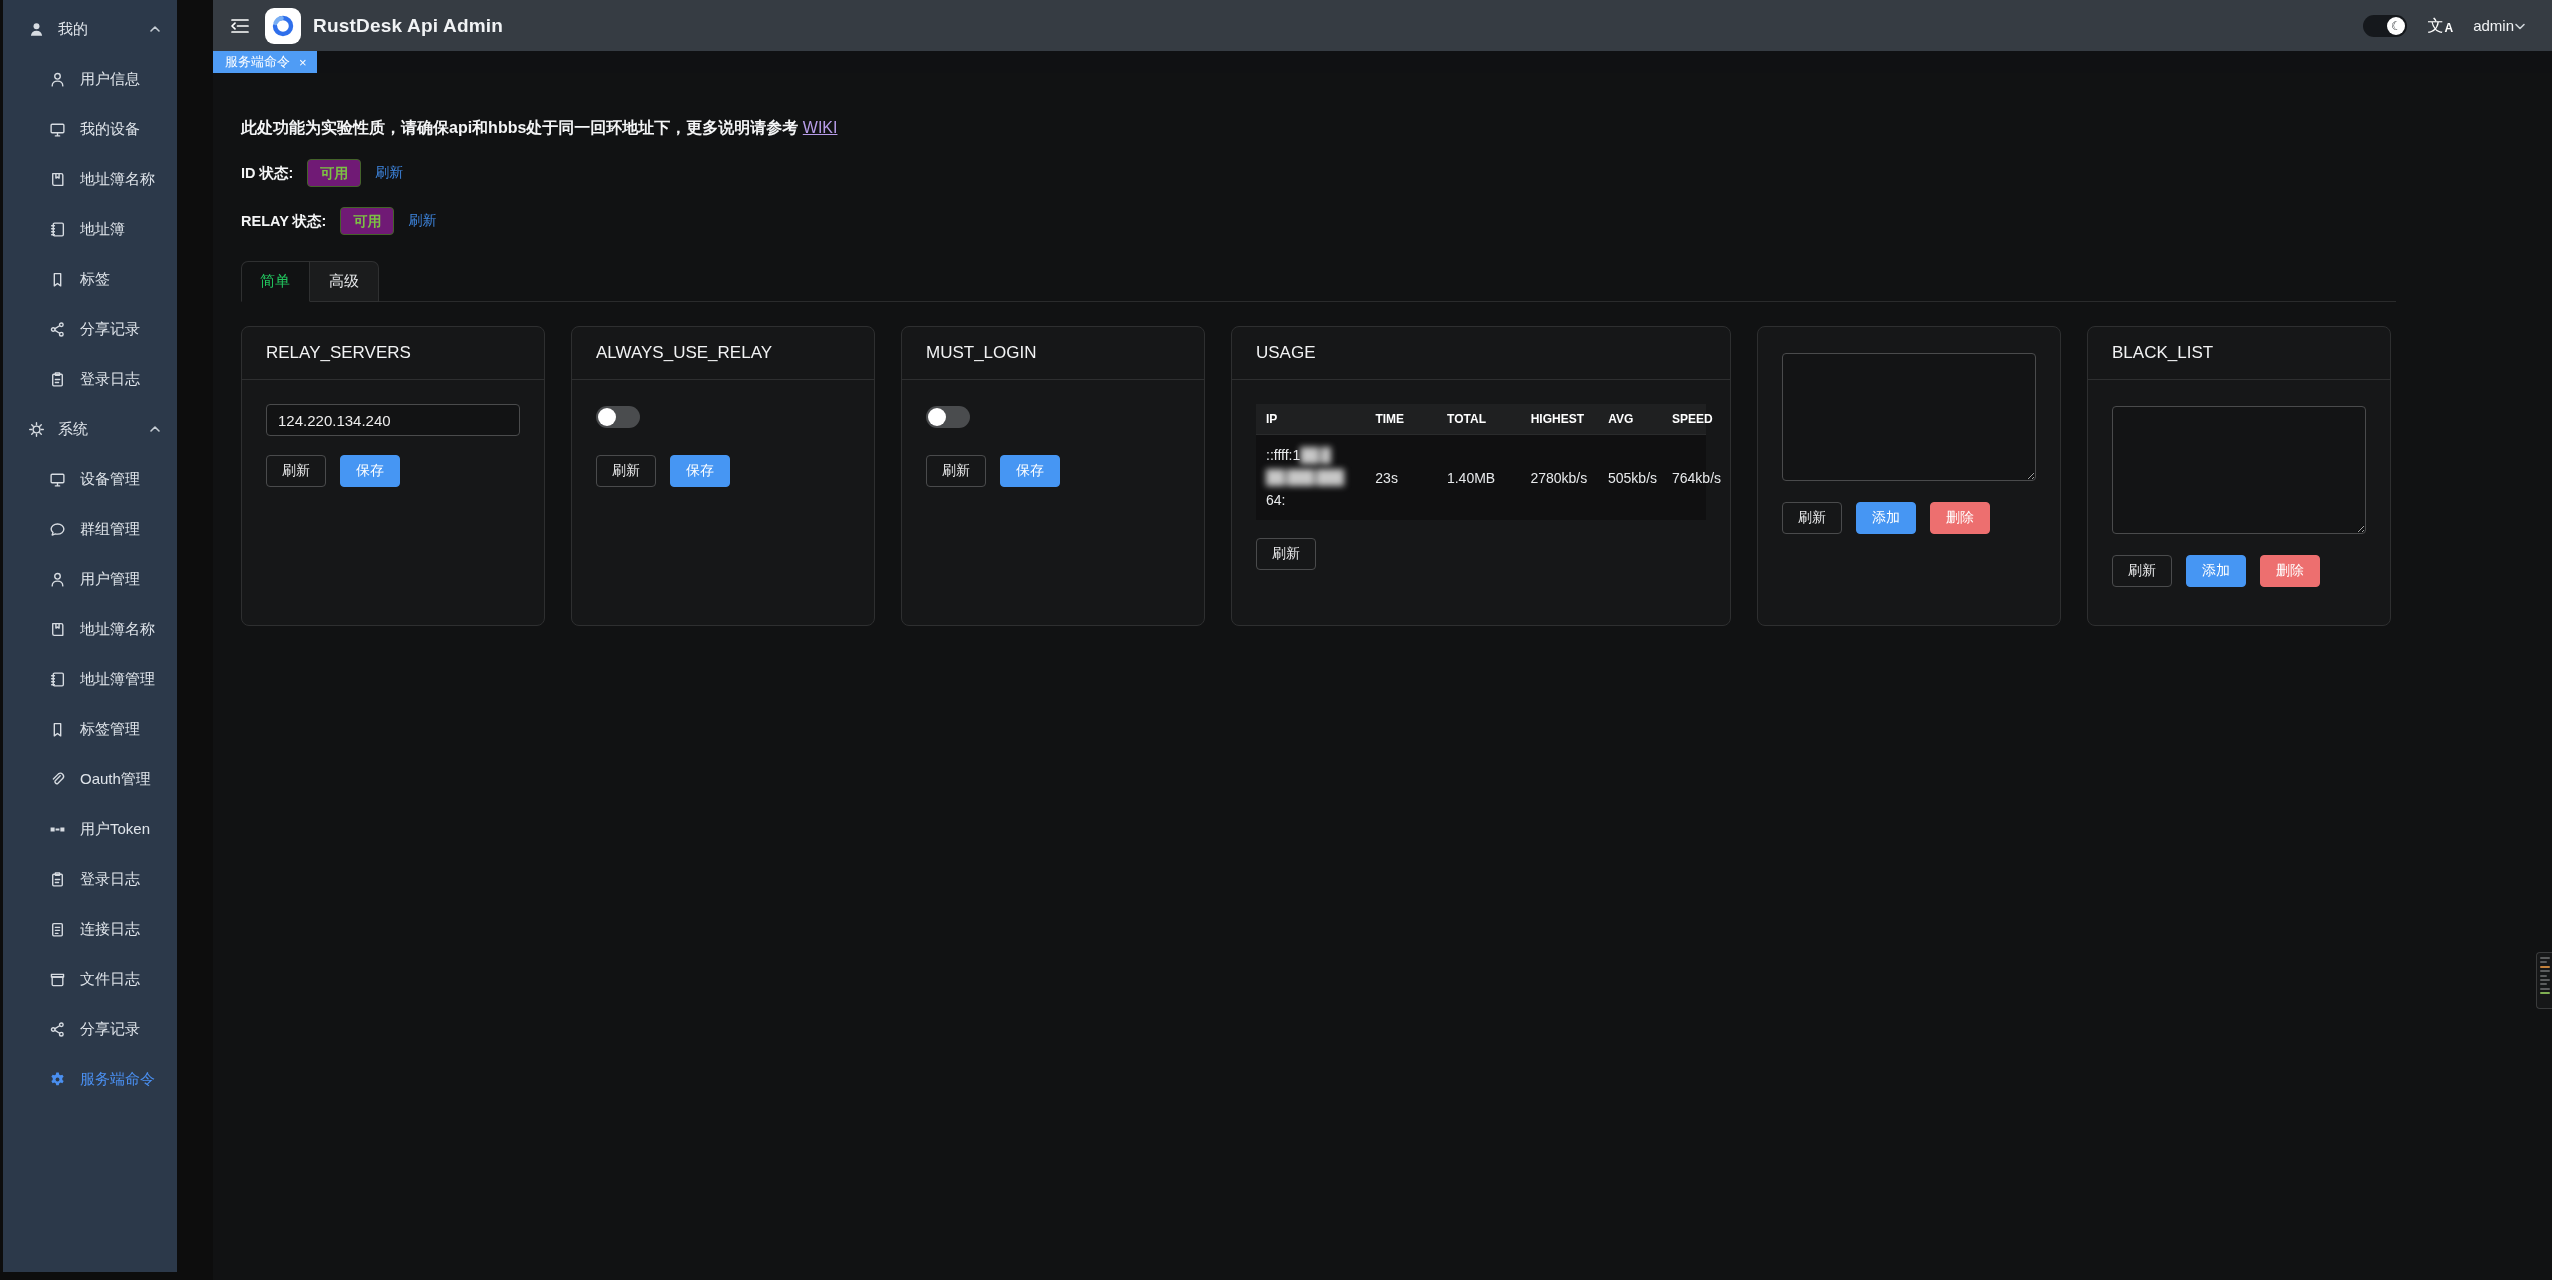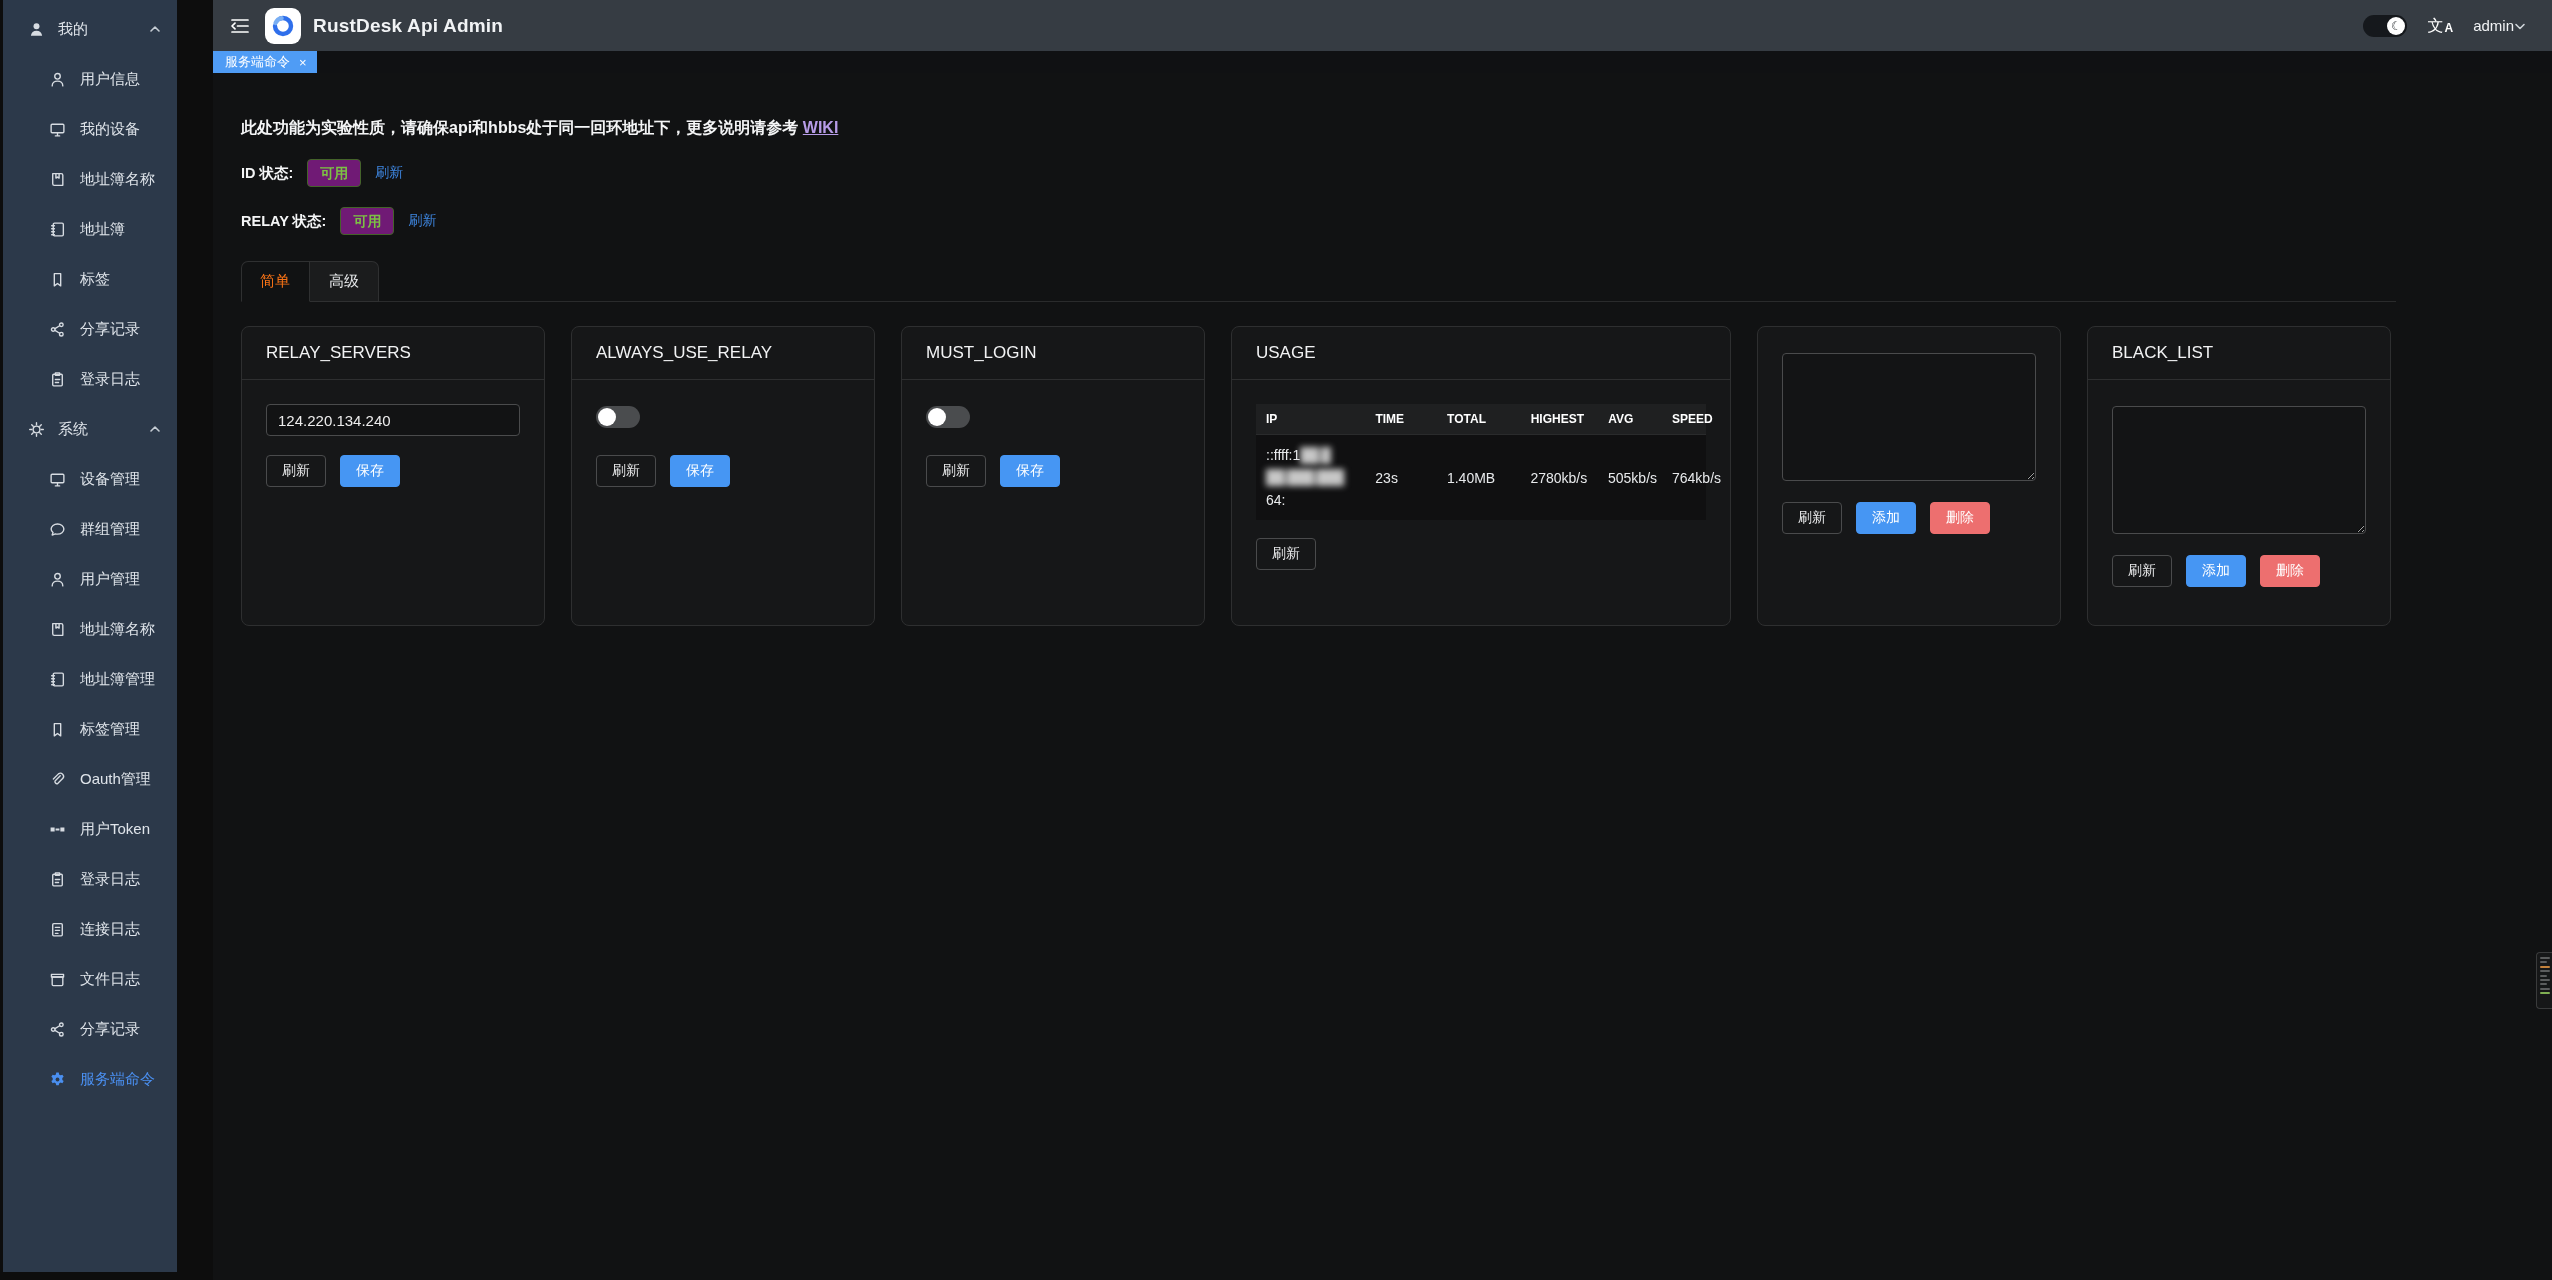--- a/index.html
+++ b/index.html
@@ -67,40 +67,40 @@
     background:#4f9cf5;color:#fff;font-size:13px;display:flex;align-items:center;
     gap:9px;padding:0 10px 0 12px;cursor:pointer;
   }
   .page-tab .close{font-size:13px;line-height:1;cursor:pointer;}
 
   
   .main{
     position:absolute;left:213px;top:73px;right:0;bottom:0;background:#111213;color:#eceff1;
   }
   .notice{margin:45px 0 0 28px;font-size:16px;font-weight:700;color:#f4f5f6;}
-  .notice a{color:#b79ce8;text-decoration:underline;cursor:pointer;font-weight:700;margin-top:33px;}
+  .notice a{color:#b79ce8;text-decoration:underline;cursor:pointer;font-weight:400;margin-top:33px;}
   .status-row{margin:20px 0 0 28px;display:flex;align-items:center;gap:14px;height:28px;}
   .status-row .st-label{font-size:14.5px;font-weight:700;color:#f4f5f6;}
   .badge-ok{
     background:#701a75;border:1px solid #44632a;color:#7cc144;
     border-radius:4px;padding:0 12px;height:26px;line-height:26px;font-size:14px;font-weight:600;
   }
   .link-refresh{color:#3e86e0;font-size:14px;cursor:pointer;}
 
   .view-tabs{
     margin:26px 0 0 28px;display:flex;align-items:flex-end;
     width:2155px;border-bottom:1px solid #2a2b2c;
   }
   .vtab{
     border:1px solid #2f3031;background:#1b1c1d;color:#e8eaec;font-size:15px;
     padding:10px 19px;cursor:pointer;margin-bottom:-1px;
   }
   .vtab:first-child{border-top-left-radius:7px;}
   .vtab:last-child{border-top-right-radius:7px;border-left:none;}
-  .vtab.active{background:#111213;color:#f97316;border-bottom-color:#111213;padding-left:18px;}
+  .vtab.active{background:#111213;color:#22c55e;border-bottom-color:#111213;padding-left:18px;}
 
   .cards{margin:24px 0 0 28px;display:flex;gap:26px;}
   .card{
     width:304px;height:300px;background:#161718;border:1px solid #2e2f30;border-radius:8px;
     box-sizing:border-box;flex:0 0 auto;
   }
   .card.wide{width:500px;}
   .card-head{
     height:52px;line-height:52px;padding:0 24px;border-bottom:1px solid #2e2f30;
     font-size:17px;color:#f2f3f4;

